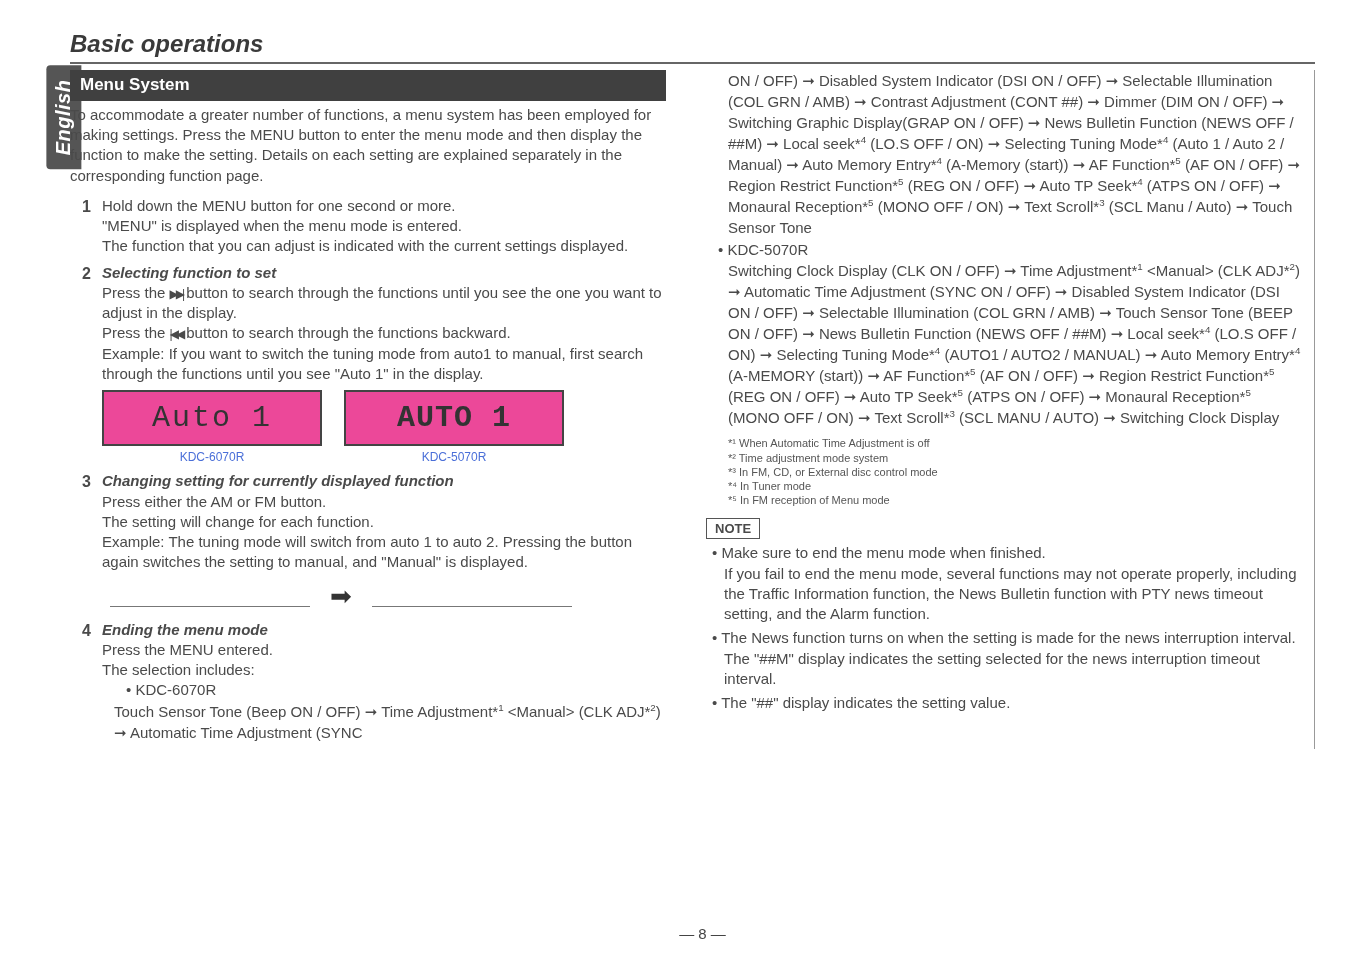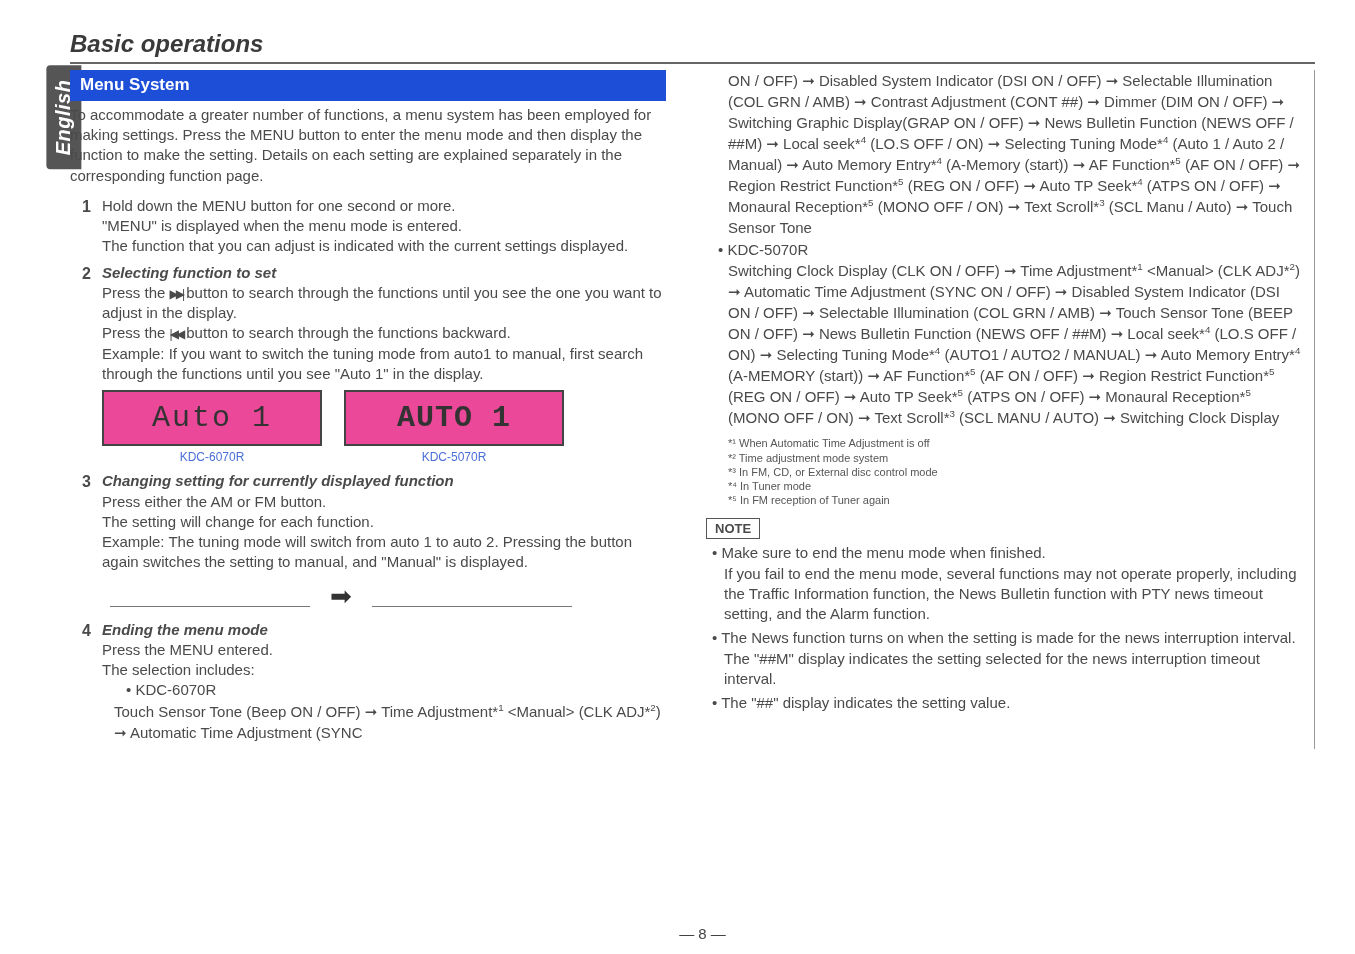--- a/index.html
+++ b/index.html
@@ -57,21 +57,21 @@
   }
   .col {
     flex: 1;
     position: relative;
     font-size: 15px;
     line-height: 1.35;
   }
   .col-left { padding-right: 10px; }
   .col-right { padding-left: 10px; border-right: 1px solid #999; padding-right: 12px; }
   .section-header {
-    background: #1d4ed8;
+    background: #404040;
     color: #fff;
     font-weight: bold;
     font-size: 17px;
     padding: 4px 10px;
     margin-bottom: 4px;
   }
   .intro {
     font-size: 15px;
     margin-bottom: 10px;
   }
@@ -257,21 +257,21 @@
 
         <div class="settings-flow" style="margin-left:22px;">
 <span>Switching Clock Display (CLK ON / OFF) ➞ Time Adjustment*</span><span class="sup">1</span><span> &lt;Manual&gt; (CLK ADJ*</span><span class="sup">2</span><span>) ➞ Automatic Time Adjustment (SYNC ON / OFF) ➞ Disabled System Indicator (DSI ON / OFF) ➞ Selectable Illumination (COL GRN / AMB) ➞ Touch Sensor Tone (BEEP ON / OFF) ➞ News Bulletin Function (NEWS OFF / ##M) ➞ Local seek*</span><span class="sup">4</span><span> (LO.S OFF / ON) ➞ Selecting Tuning Mode*</span><span class="sup">4</span><span> (AUTO1 / AUTO2 / MANUAL) ➞ Auto Memory Entry*</span><span class="sup">4</span><span> (A-MEMORY (start)) ➞ AF Function*</span><span class="sup">5</span><span> (AF ON / OFF) ➞ Region Restrict Function*</span><span class="sup">5</span><span> (REG ON / OFF) ➞ Auto TP Seek*</span><span class="sup">5</span><span> (ATPS ON / OFF) ➞ Monaural Reception*</span><span class="sup">5</span><span> (MONO OFF / ON) ➞ Text Scroll*</span><span class="sup">3</span><span> (SCL MANU / AUTO) ➞ Switching Clock Display</span>
         </div>
 
         <div class="tiny" style="margin:8px 0 0 22px;">
           <div>*¹ When Automatic Time Adjustment is off</div>
           <div>*² Time adjustment mode system</div>
           <div>*³ In FM, CD, or External disc control mode</div>
           <div>*⁴ In Tuner mode</div>
-          <div>*⁵ In FM reception of Tuner again</div>
+          <div>*⁵ In FM reception of Menu mode</div>
         </div>
 
         <div class="note-box">NOTE</div>
         <ul class="notes">
           <li style="white-space:pre-line;">Make sure to end the menu mode when finished.
 If you fail to end the menu mode, several functions may not operate properly, including the Traffic Information function, the News Bulletin function with PTY news timeout setting, and the Alarm function.</li>
           <li>The News function turns on when the setting is made for the news interruption interval.  The "##M" display indicates the setting selected for the news interruption timeout interval.</li>
           <li>The "##" display indicates the setting value.</li>
         </ul>
       </div>

